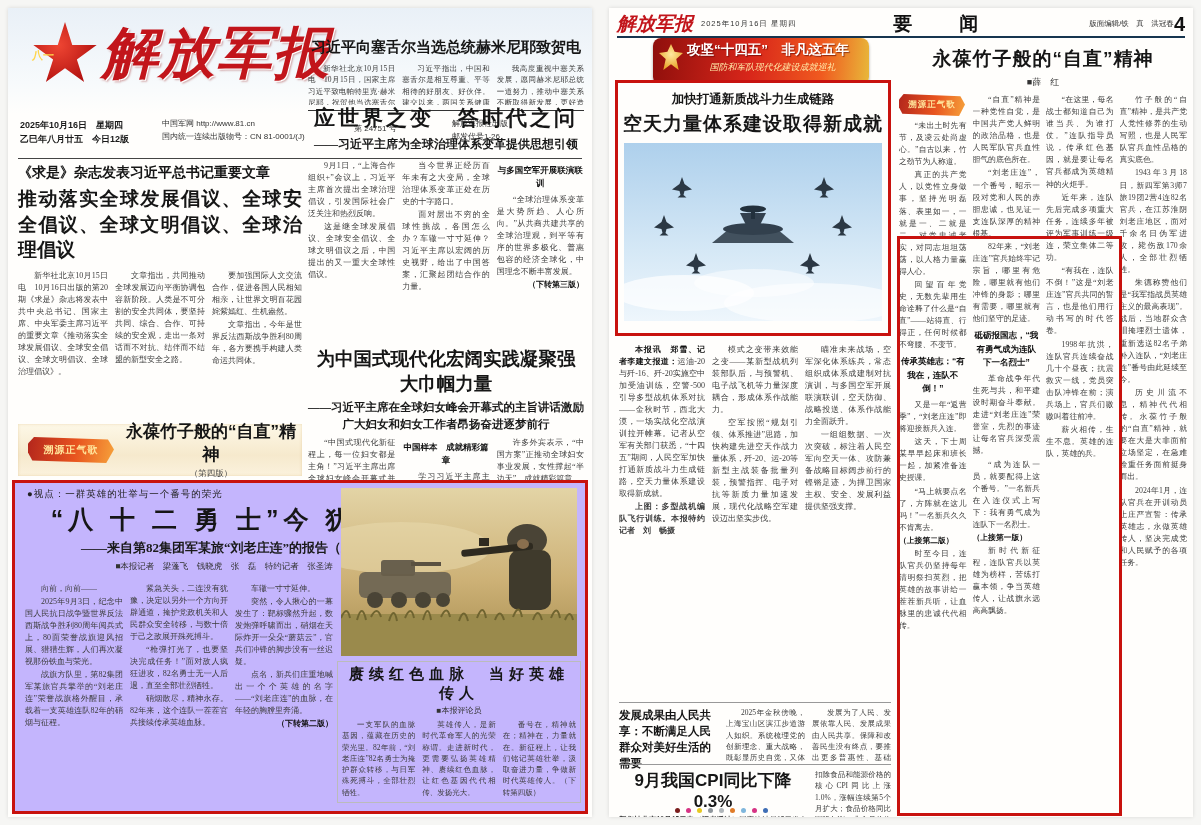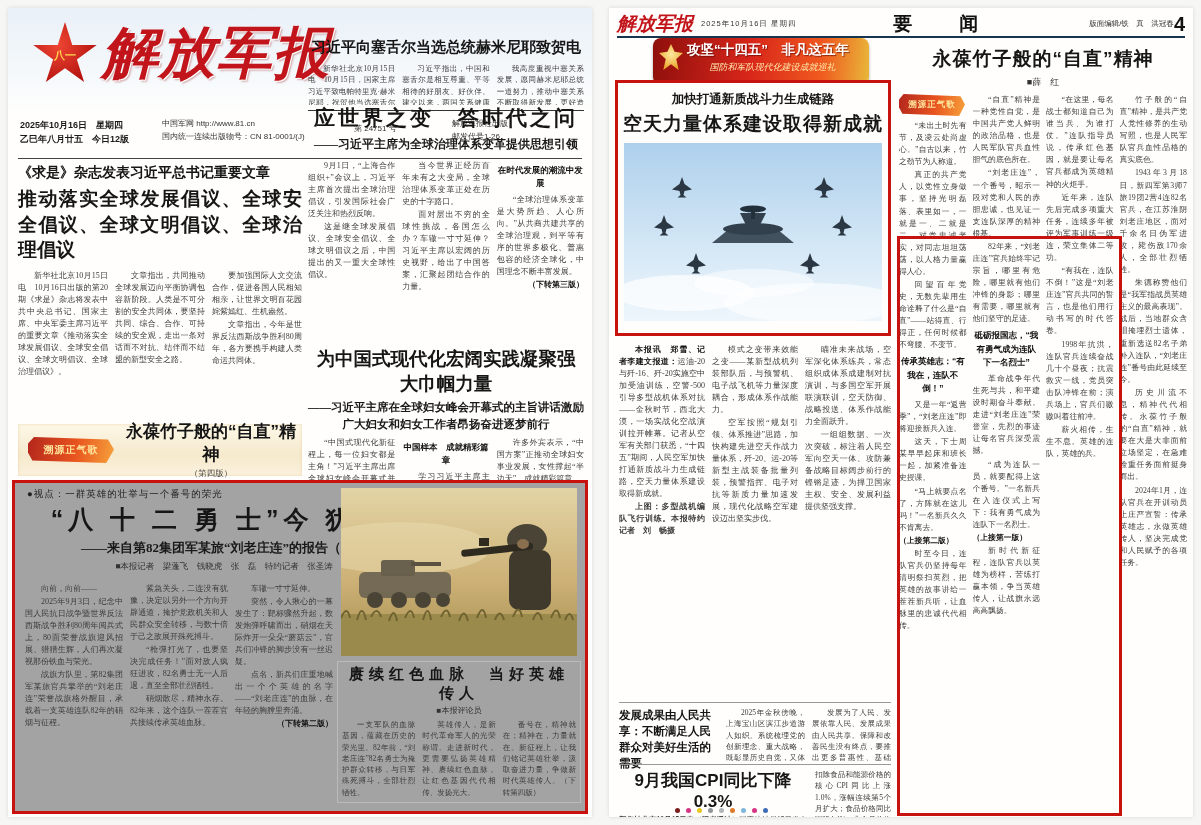--- a/index.html
+++ b/index.html
@@ -18,21 +18,21 @@
   .col p.cap{font-weight:bold;}
   .col p b{color:#111;}
   .hl{font-family:"Liberation Sans",sans-serif;font-weight:bold;color:#161616;margin:0;text-align:center;}
   .dek{font-family:"Liberation Serif",serif;font-weight:bold;color:#1a1a1a;text-align:center;margin:0;}
   .byline{font-family:"Liberation Serif",serif;color:#333;text-align:center;margin:0;}
 
   
   .masthead{position:absolute;left:0;top:0;width:584px;height:106px;background:linear-gradient(180deg,#e9f0f7 0%,#f7fafc 70%,#fffefc 100%);}
   .star-wrap{position:absolute;left:24px;top:14px;width:70px;height:74px;}
   .star{width:66px;height:66px;background:radial-gradient(circle at 40% 35%,#ef4633,#b31210 70%);clip-path:polygon(50% 0%,61% 35%,98% 35%,68% 57%,79% 91%,50% 70%,21% 91%,32% 57%,2% 35%,39% 35%);}
-  .star-txt{position:absolute;left:0;top:26px;width:66px;text-align:center;color:#ffd54a;font-size:11px;font-weight:bold;}
+  .star-txt{position:absolute;left:0;top:26px;width:66px;color:#ffd54a;font-size:11px;font-weight:bold;}
   .mast-title{position:absolute;left:94px;top:8px;width:250px;font-family:"DejaVu Serif",serif;font-style:italic;font-weight:bold;font-size:56px;letter-spacing:1px;color:#c2151b;text-shadow:1px 1px 0 #fff,2px 2px 2px rgba(140,10,10,.35);white-space:nowrap;}
   .mast-info{position:absolute;left:12px;top:110px;width:560px;display:flex;gap:10px;font-size:8px;color:#333;line-height:1.6;}
   .mi-g1{width:132px;font-weight:bold;font-size:9px;color:#1a1a1a;}
   .mi-g2{width:182px;}
   .mi-g3{width:88px;padding-top:5px;}
   .mi-g4{width:120px;}
   .mast-rule{position:absolute;left:10px;top:150px;width:564px;border-top:1px solid #444;}
 
   .congrats{position:absolute;left:300px;top:30px;width:276px;}
   .congrats .hl{font-size:15px;}
@@ -54,21 +54,21 @@
   .women .hl{font-size:18.5px;}
   .women .dek{font-size:11.5px;line-height:1.45;margin-top:3px;}
   .women .cols{margin-top:5px;height:64px;}
 
   .promo{position:absolute;left:10px;top:416px;width:284px;height:52px;background:linear-gradient(180deg,#fdf8e7,#f6e9cd 60%,#fbf2dd);display:flex;align-items:center;box-shadow:inset 0 0 3px rgba(200,150,60,.3);}
   .flame{width:86px;height:26px;margin:0 6px 0 10px;background:linear-gradient(100deg,#b3261c,#e8541f 55%,#f6a23b);clip-path:polygon(0 25%,7% 0,93% 10%,100% 48%,91% 100%,5% 90%,0 60%);color:#ffe49a;font-size:10px;font-weight:bold;display:flex;align-items:center;justify-content:center;letter-spacing:1px;text-indent:0;}
   .promo-mid{flex:1;text-align:center;}
   .promo-title{font-family:"Liberation Sans",sans-serif;font-weight:bold;font-size:17px;color:#151515;}
   .promo-note{font-size:8.5px;color:#444;font-family:"Liberation Serif",serif;margin-top:2px;}
 
-  .feature{position:absolute;left:4px;top:472px;width:570px;height:328px;border:3px solid #c8120e;background:#a3a3a3;}
+  .feature{position:absolute;left:4px;top:472px;width:570px;height:328px;border:3px solid #c8120e;background:#c4b5fd;}
   .feat-eyebrow{position:absolute;left:12px;top:5px;font-family:"Liberation Serif",serif;font-size:9.5px;color:#222;letter-spacing:1px;}
   .feat-head{position:absolute;left:8px;top:20px;width:402px;}
   .feature .hl{font-size:25px;letter-spacing:5px;}
   .feature .dek{font-size:13px;margin-top:3px;}
   .feature .byline{font-size:8.5px;margin-top:4px;}
   .feat-cols{position:absolute;left:10px;top:100px;width:308px;height:218px;}
   .feat-photo{position:absolute;left:326px;top:5px;width:236px;height:168px;}
   .commentary{position:absolute;left:322px;top:178px;width:244px;height:142px;border:1px solid #bbb;padding:3px 4px;box-sizing:border-box;}
   .commentary .hl{font-size:15px;}
   .commentary .byline{font-size:8px;margin-top:2px;}
@@ -170,21 +170,21 @@
       <div class="cols">
         <div class="col">
             <p class="p">9月1日，“上海合作组织+”会议上，习近平主席首次提出全球治理倡议，引发国际社会广泛关注和热烈反响。</p>
             <p class="p">这是继全球发展倡议、全球安全倡议、全球文明倡议之后，中国提出的又一重大全球性倡议。</p>
           </div>
         <div class="col">
             <p class="p">当今世界正经历百年未有之大变局，全球治理体系变革正处在历史的十字路口。</p>
             <p class="p">面对层出不穷的全球性挑战，各国怎么办？车辙一寸寸延伸？习近平主席以宏阔的历史视野，给出了中国答案，汇聚起团结合作的力量。</p>
           </div>
         <div class="col">
-            <p class="sub">在时代发展的潮流中发展</p>
+            <p class="sub">与多国空军开展联演联训</p>
             <p class="p">“全球治理体系变革是大势所趋、人心所向。”从共商共建共享的全球治理观，到平等有序的世界多极化、普惠包容的经济全球化，中国理念不断丰富发展。</p>
             <p class="jump">（下转第三版）</p>
           </div>
       </div>
     </div>
 
     <div class="qiushi">
       <div class="kicker">《求是》杂志发表习近平总书记重要文章</div>
       <h2 class="hl">推动落实全球发展倡议、全球安全倡议、全球文明倡议、全球治理倡议</h2>
       <div class="cols">

